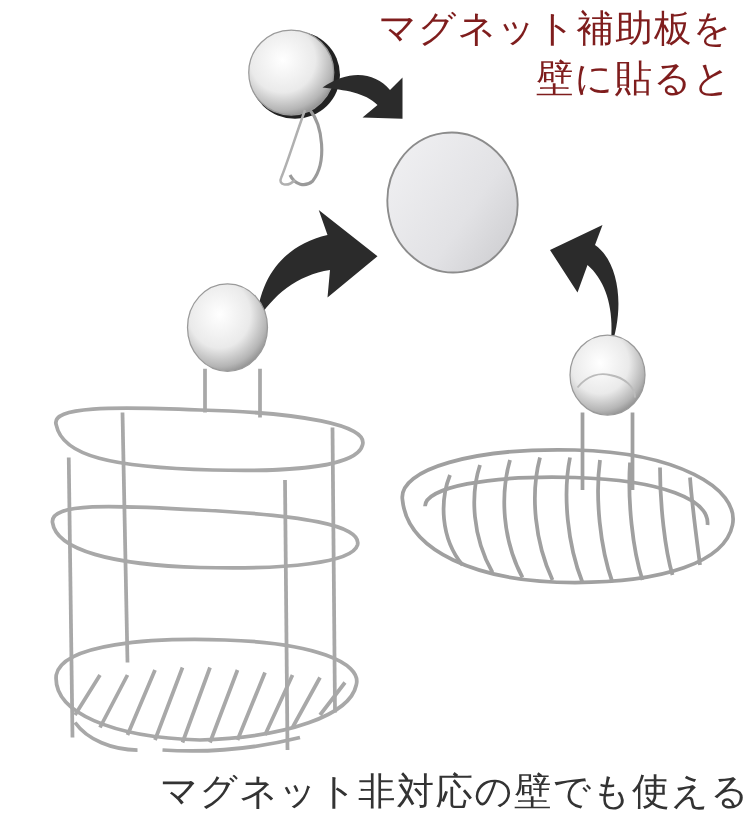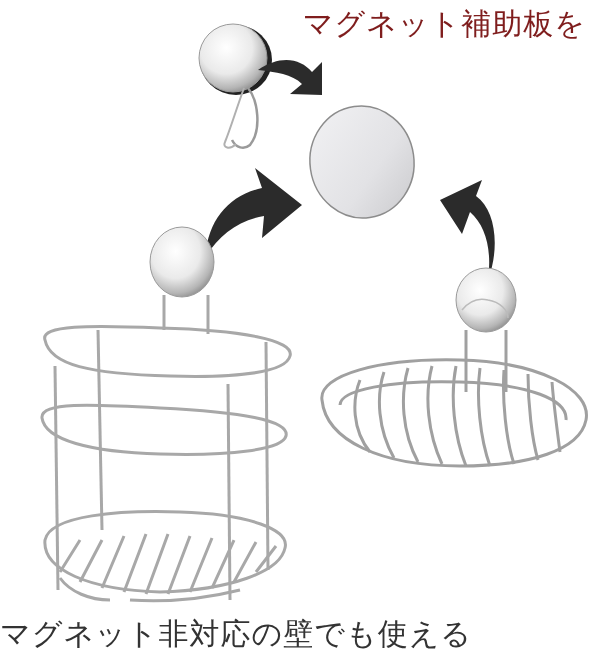--- a/index.html
+++ b/index.html
@@ -1,21 +1,21 @@
 <!DOCTYPE html>
 <html><head>
 <meta charset="utf-8">
 <style>
   html, body { margin: 0; padding: 0; background: #ffffff; }
   body { width: 600px; height: 666px; position: relative; overflow: hidden;
          font-family: "DejaVu Sans", "Liberation Sans", sans-serif; color: #333333; }
   .caption-top { position: absolute; right: 14px; top: 4px; text-align: right;
                  font-size: 30px; line-height: 40px; letter-spacing: 1px; color: #7f1d1d; }
   .caption-top span { display: block; }
-  .caption-bottom { position: absolute; left: 0; right: 0; top: 614px; text-align: left;
+  .caption-bottom { position: absolute; left: 0; right: 0; top: 614px; text-align: right;
                     font-size: 30px; line-height: 40px; letter-spacing: 1px; color: #333333; }
   svg.art { position: absolute; left: 0; top: 0; }
 </style>
 </head>
 <body>
 
 <svg class="art" width="600" height="666" viewBox="0 0 600 666">
   <defs>
     <radialGradient id="chrome" cx="40%" cy="35%" r="70%">
       <stop offset="0%" stop-color="#ffffff"></stop>
@@ -66,15 +66,16 @@
     <line x1="466" y1="330" x2="466" y2="392"></line>
     <line x1="506" y1="330" x2="506" y2="392"></line>
     <path d="M322 400 C318 375 380 358 460 360 C540 362 592 390 586 420 C580 450 530 466 460 466 C380 466 326 440 322 400 Z"></path>
     <path d="M340 405 C340 390 390 380 460 382 C530 384 568 400 566 420"></path>
     <path d="M360 380 C352 400 352 430 370 452 M384 372 C376 396 378 430 394 458 M408 368 C400 396 402 432 418 462 M432 366 C424 396 428 434 442 464 M456 366 C450 396 454 436 466 466 M480 368 C476 398 480 438 490 466 M504 370 C502 400 506 440 514 464 M528 374 C528 404 532 440 538 460 M552 382 C554 408 558 436 560 452"></path>
   </g>
 </svg>
 
 <div class="caption-top">
   <span>マグネット補助板を</span>
+  <span>壁に貼ると</span>
 </div>
 
 <div class="caption-bottom">マグネット非対応の壁でも使える</div>
 
 </body></html>

